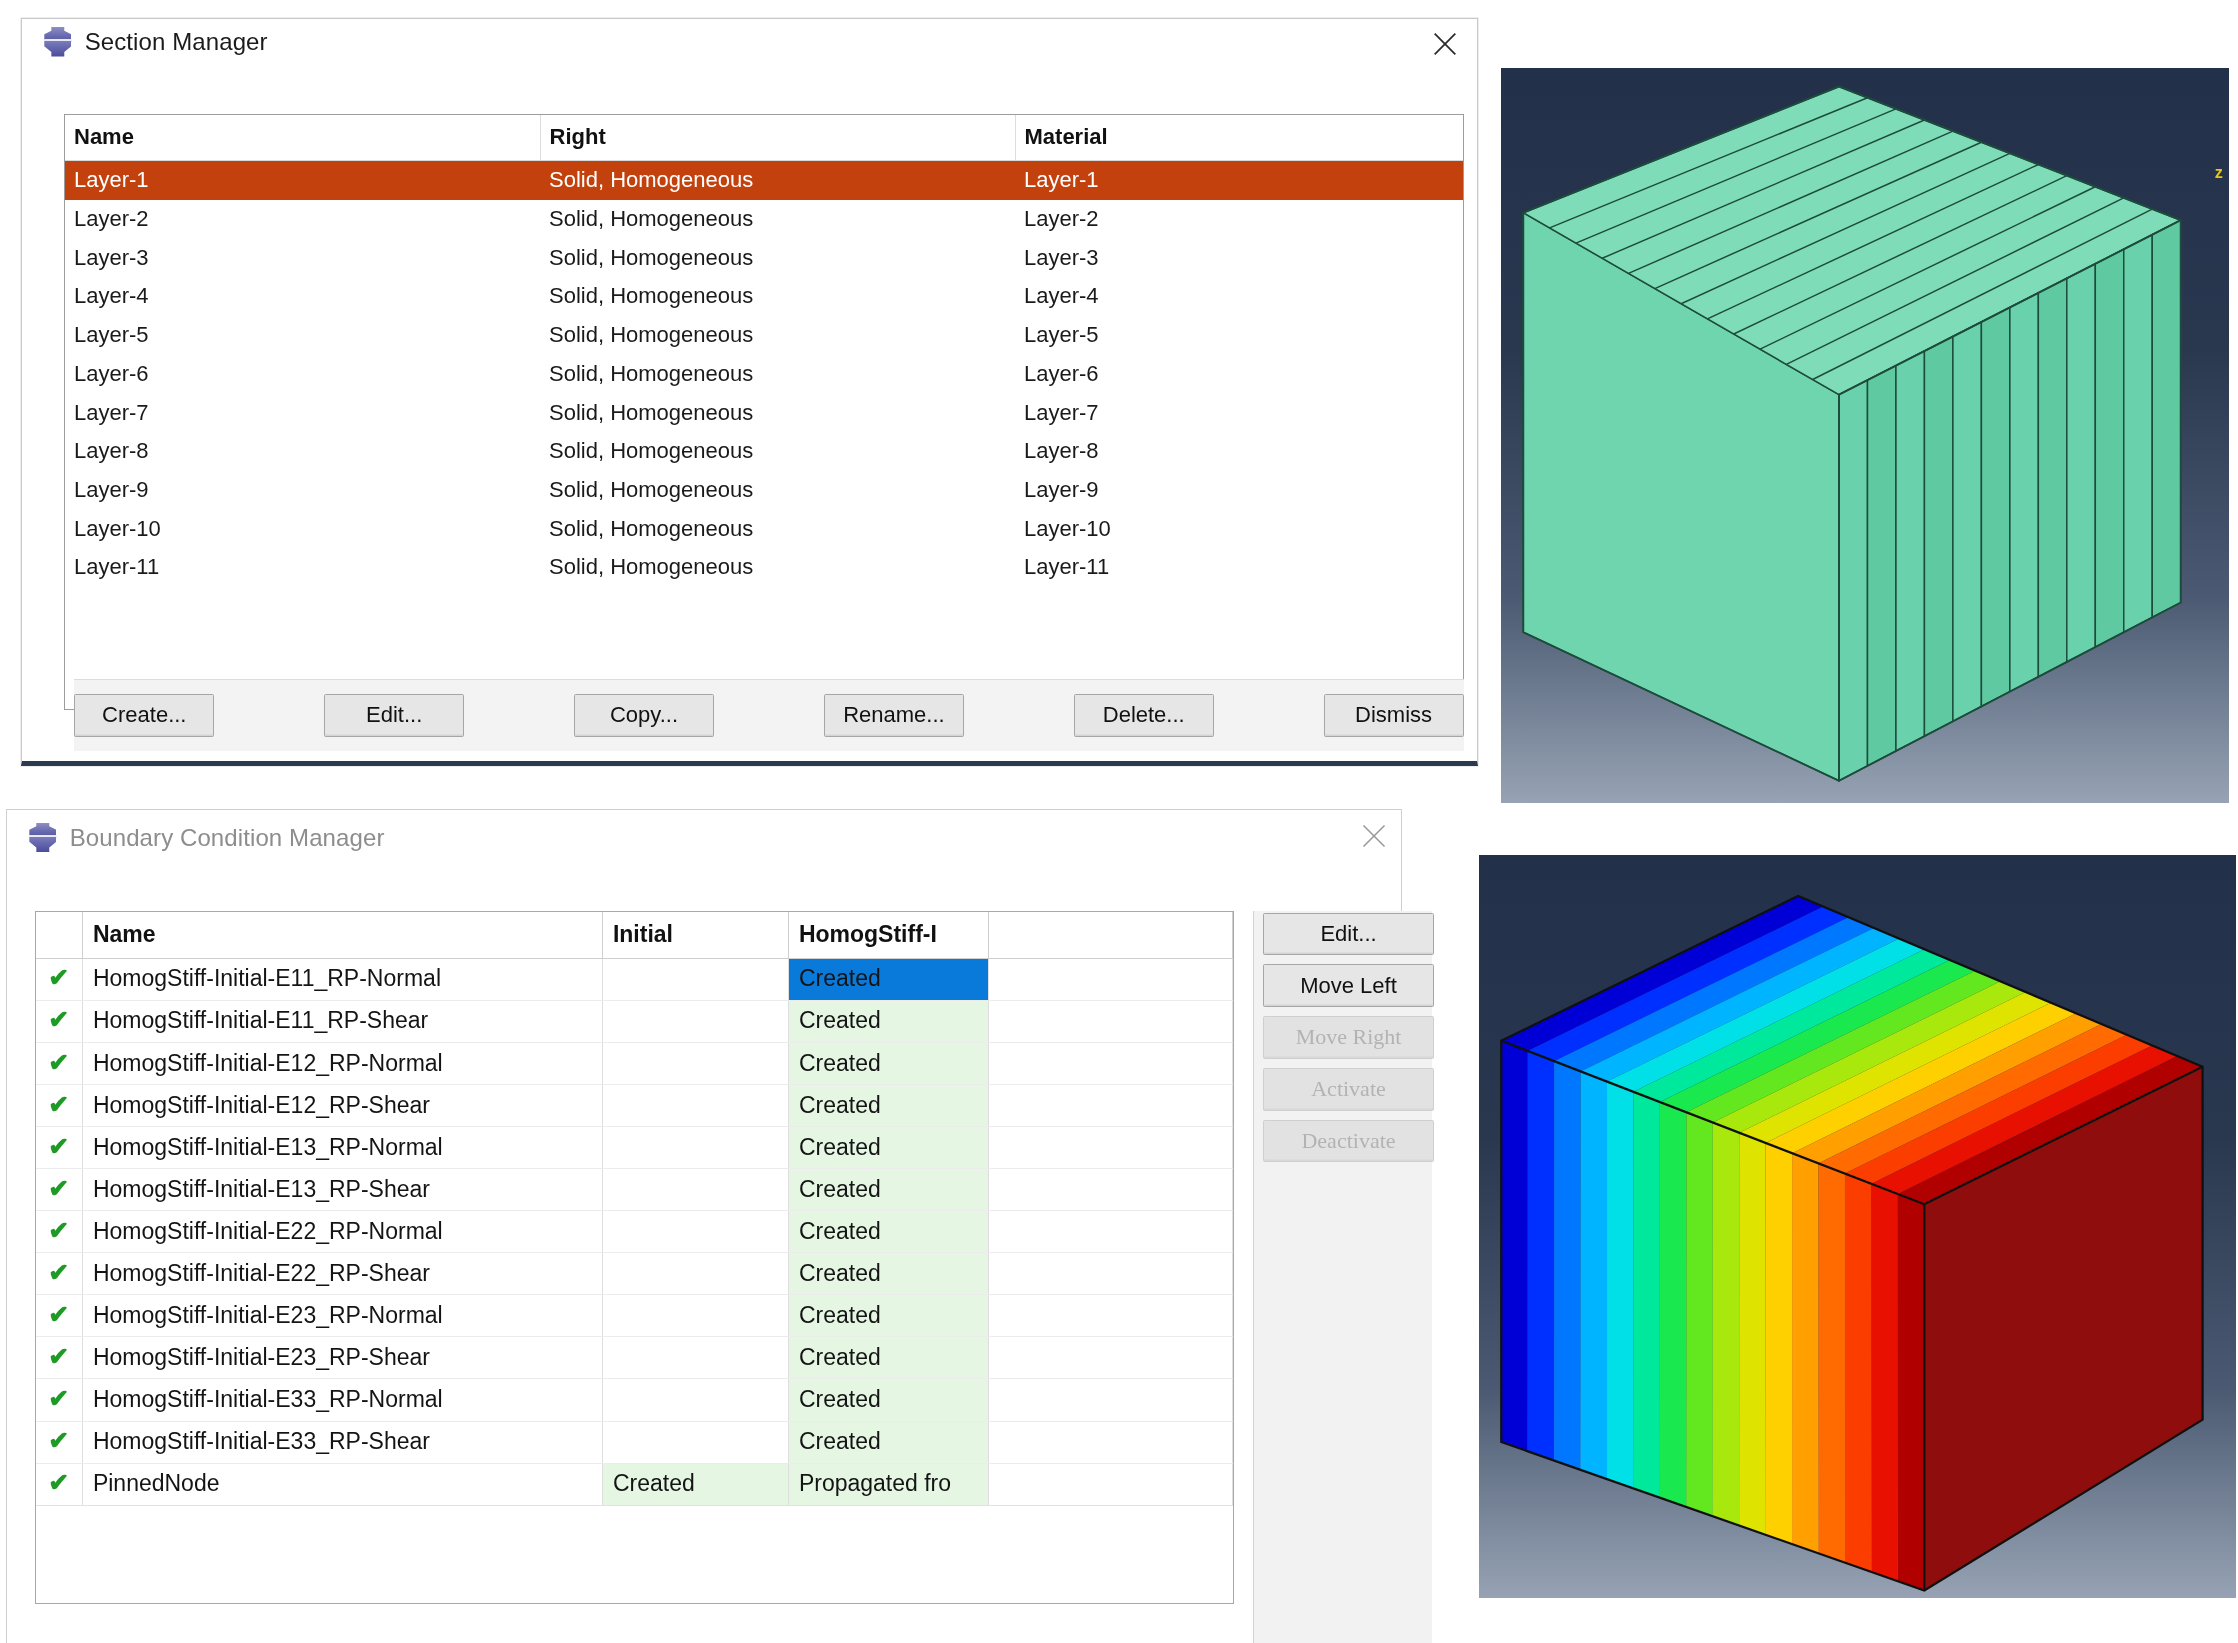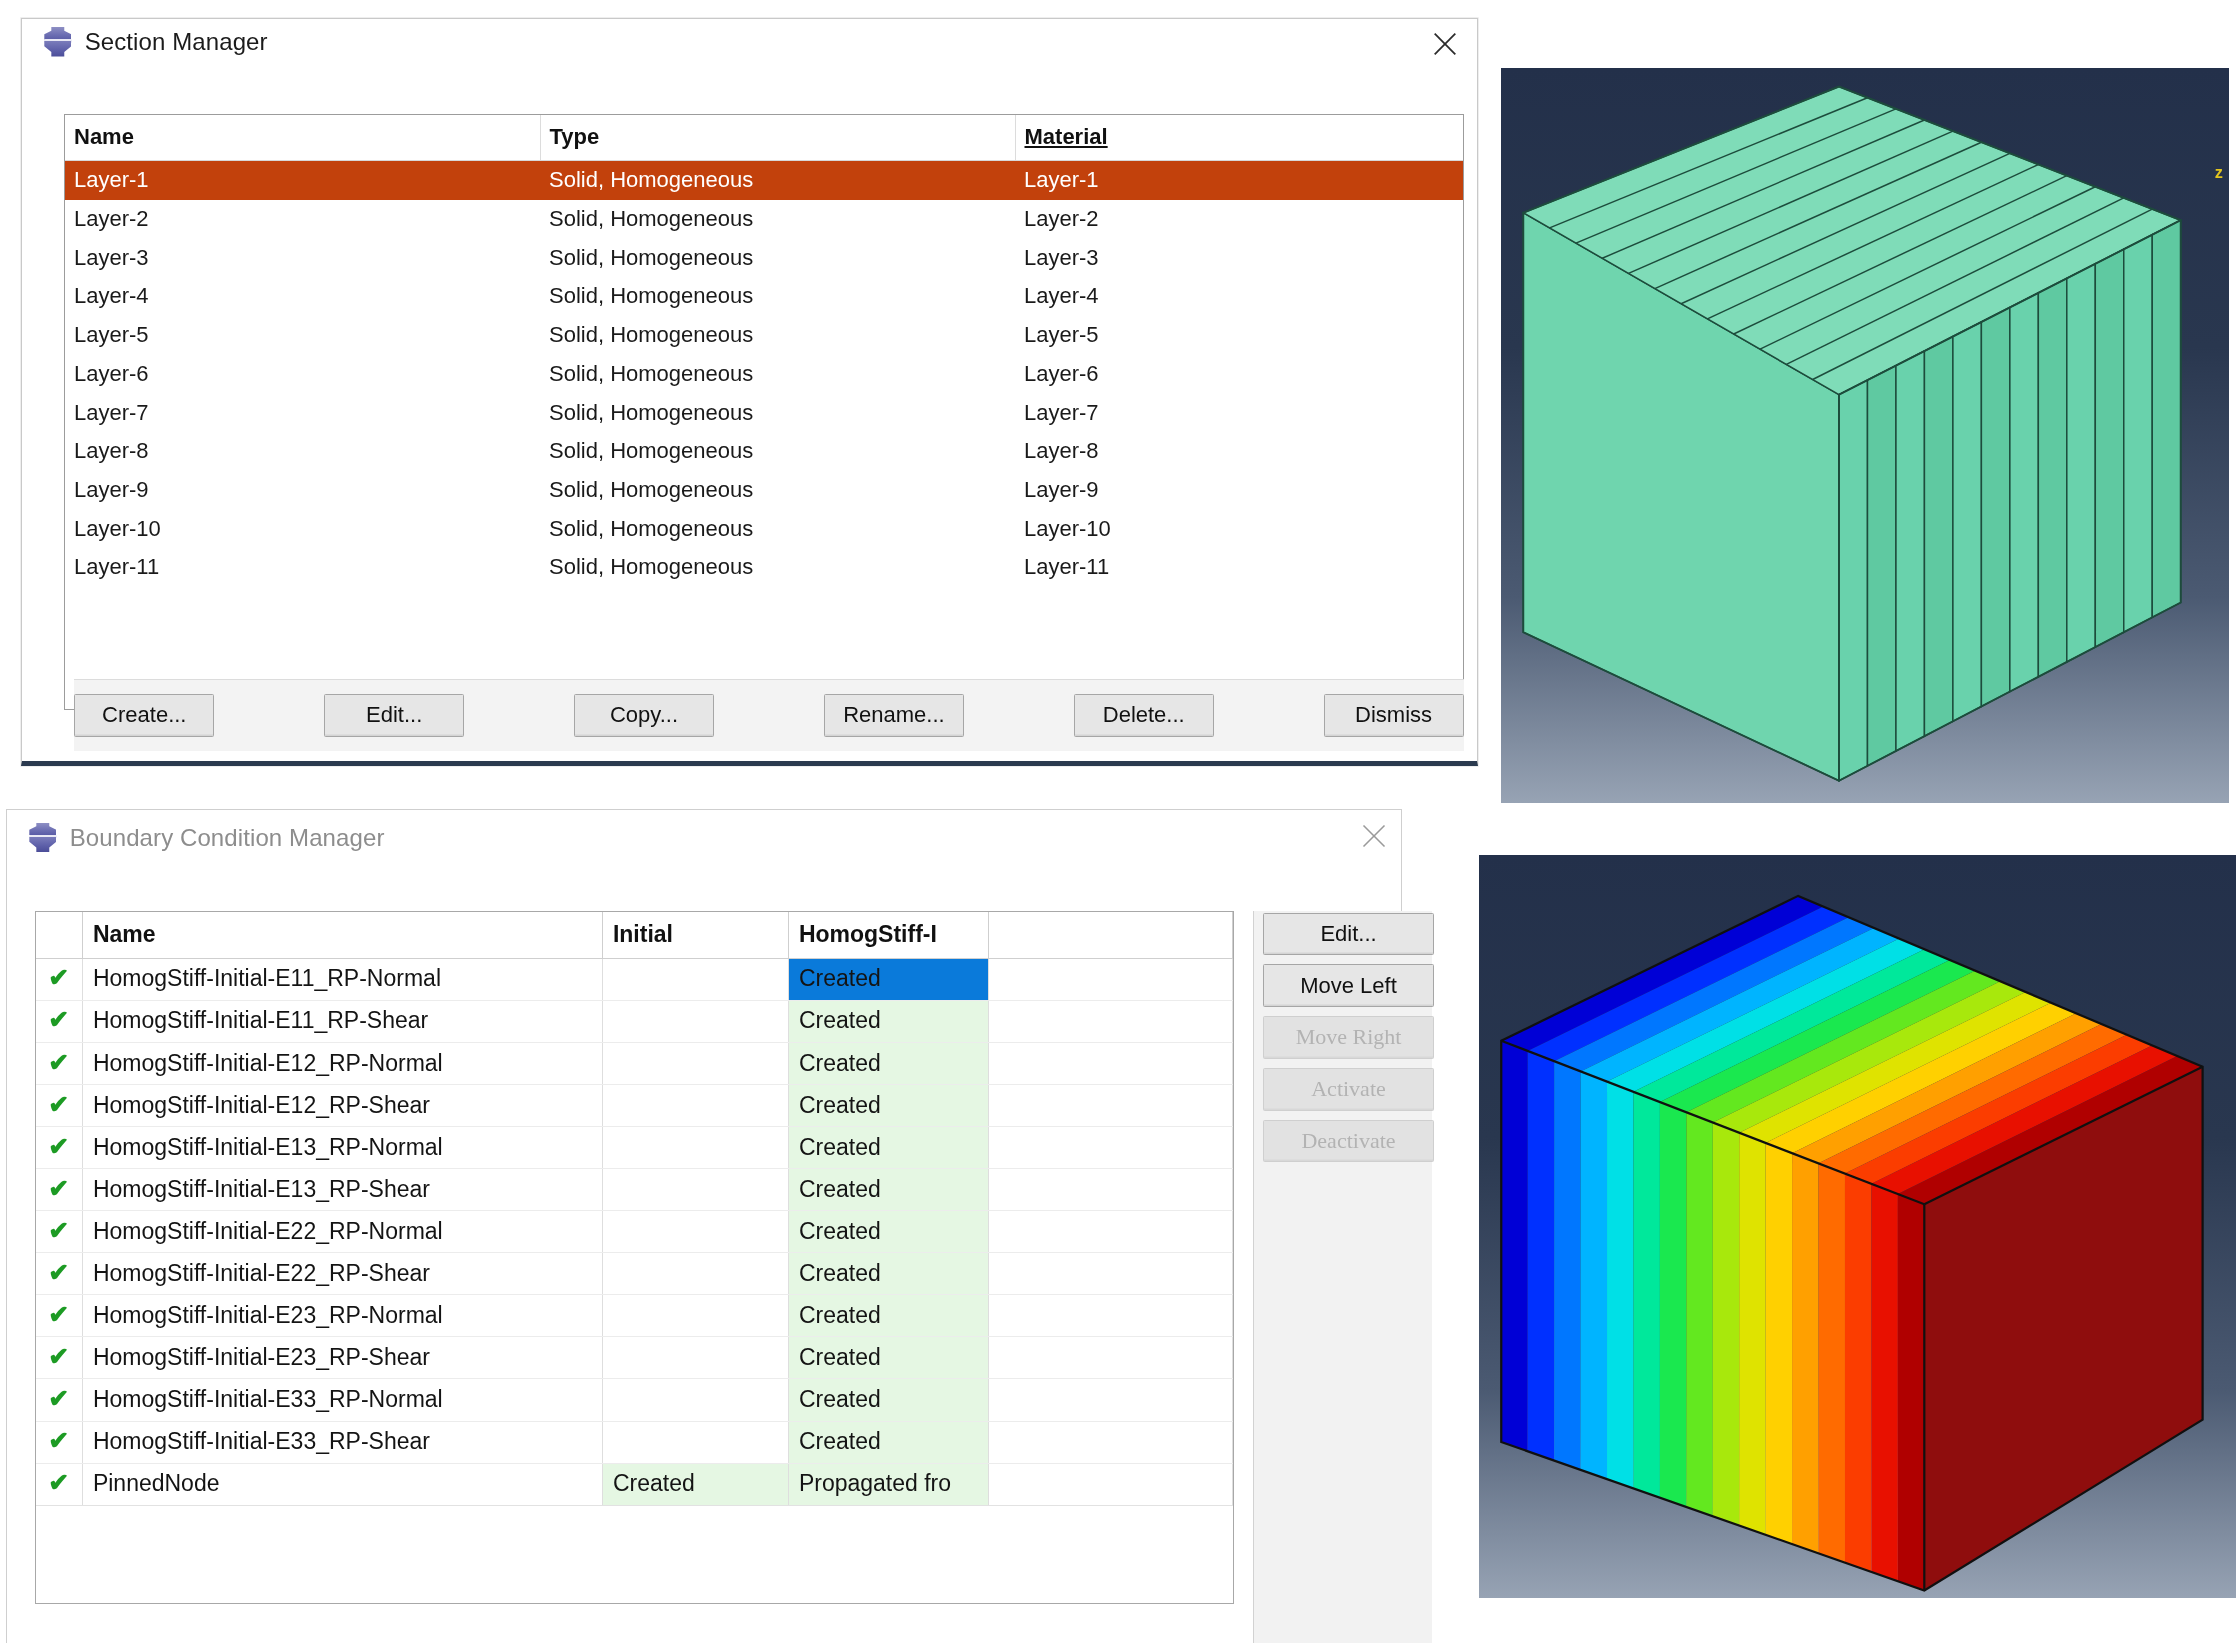--- a/index.html
+++ b/index.html
@@ -35,21 +35,21 @@
      box-shadow:0 0 0 0.7px #e7e7e7;}
   #section-manager .win-close{right:12px;top:4.5px;}
 
   .sm-table-wrap{position:absolute;left:42px;top:95px;right:13.4px;height:594px;
       border:0.7px solid #9c9c9c;background:#ffffff;overflow:hidden;}
   table.sm{width:100%;border-collapse:collapse;table-layout:fixed;}
   table.sm th{
       text-align:left;font-size:22px;font-weight:bold;color:#111;
       padding:9px 0 10.4px 9px;background:#ffffff;border-bottom:0.7px solid #d8d8d8;
       border-right:0.7px solid #dcdcdc;}
-  table.sm th:last-child{border-right:none;text-decoration:underline;}
+  table.sm th:last-child{border-right:none;}
   table.sm td{font-size:22px;color:#1a1a1a;padding:6px 0 6.7px 9px;white-space:nowrap;}
   table.sm tr.selected td{background:#c2410c;color:#ffffff;}
   .col-name{width:475px;}
   .col-type{width:475px;}
 
   .sm-buttons{position:absolute;left:19.3px;right:13.4px;bottom:10.4px;height:71px;
      background:#f3f3f3;border-top:0.7px solid #dcdcdc;display:flex;align-items:center;margin-left:33px;}
   .btn{
      font-size:22px;color:#111;background:#e6e6e6;border:0.7px solid #a6a6a6;
      border-radius:1.5px;padding:7.4px 0;text-align:center;cursor:pointer;
@@ -128,21 +128,21 @@
   <div class="sm-table-wrap">
     <table class="sm">
       <colgroup>
           <col class="col-name">
           <col class="col-type">
           <col>
         </colgroup>
       <thead>
         <tr>
           <th>Name</th>
-          <th>Type</th>
+          <th>Right</th>
           <th>Material</th>
         </tr>
       </thead>
       <tbody id="sm-body">
           <tr class="selected">
             <td>Layer-1</td>
             <td>Solid, Homogeneous</td>
             <td>Layer-1</td>
           </tr>
           <tr>

